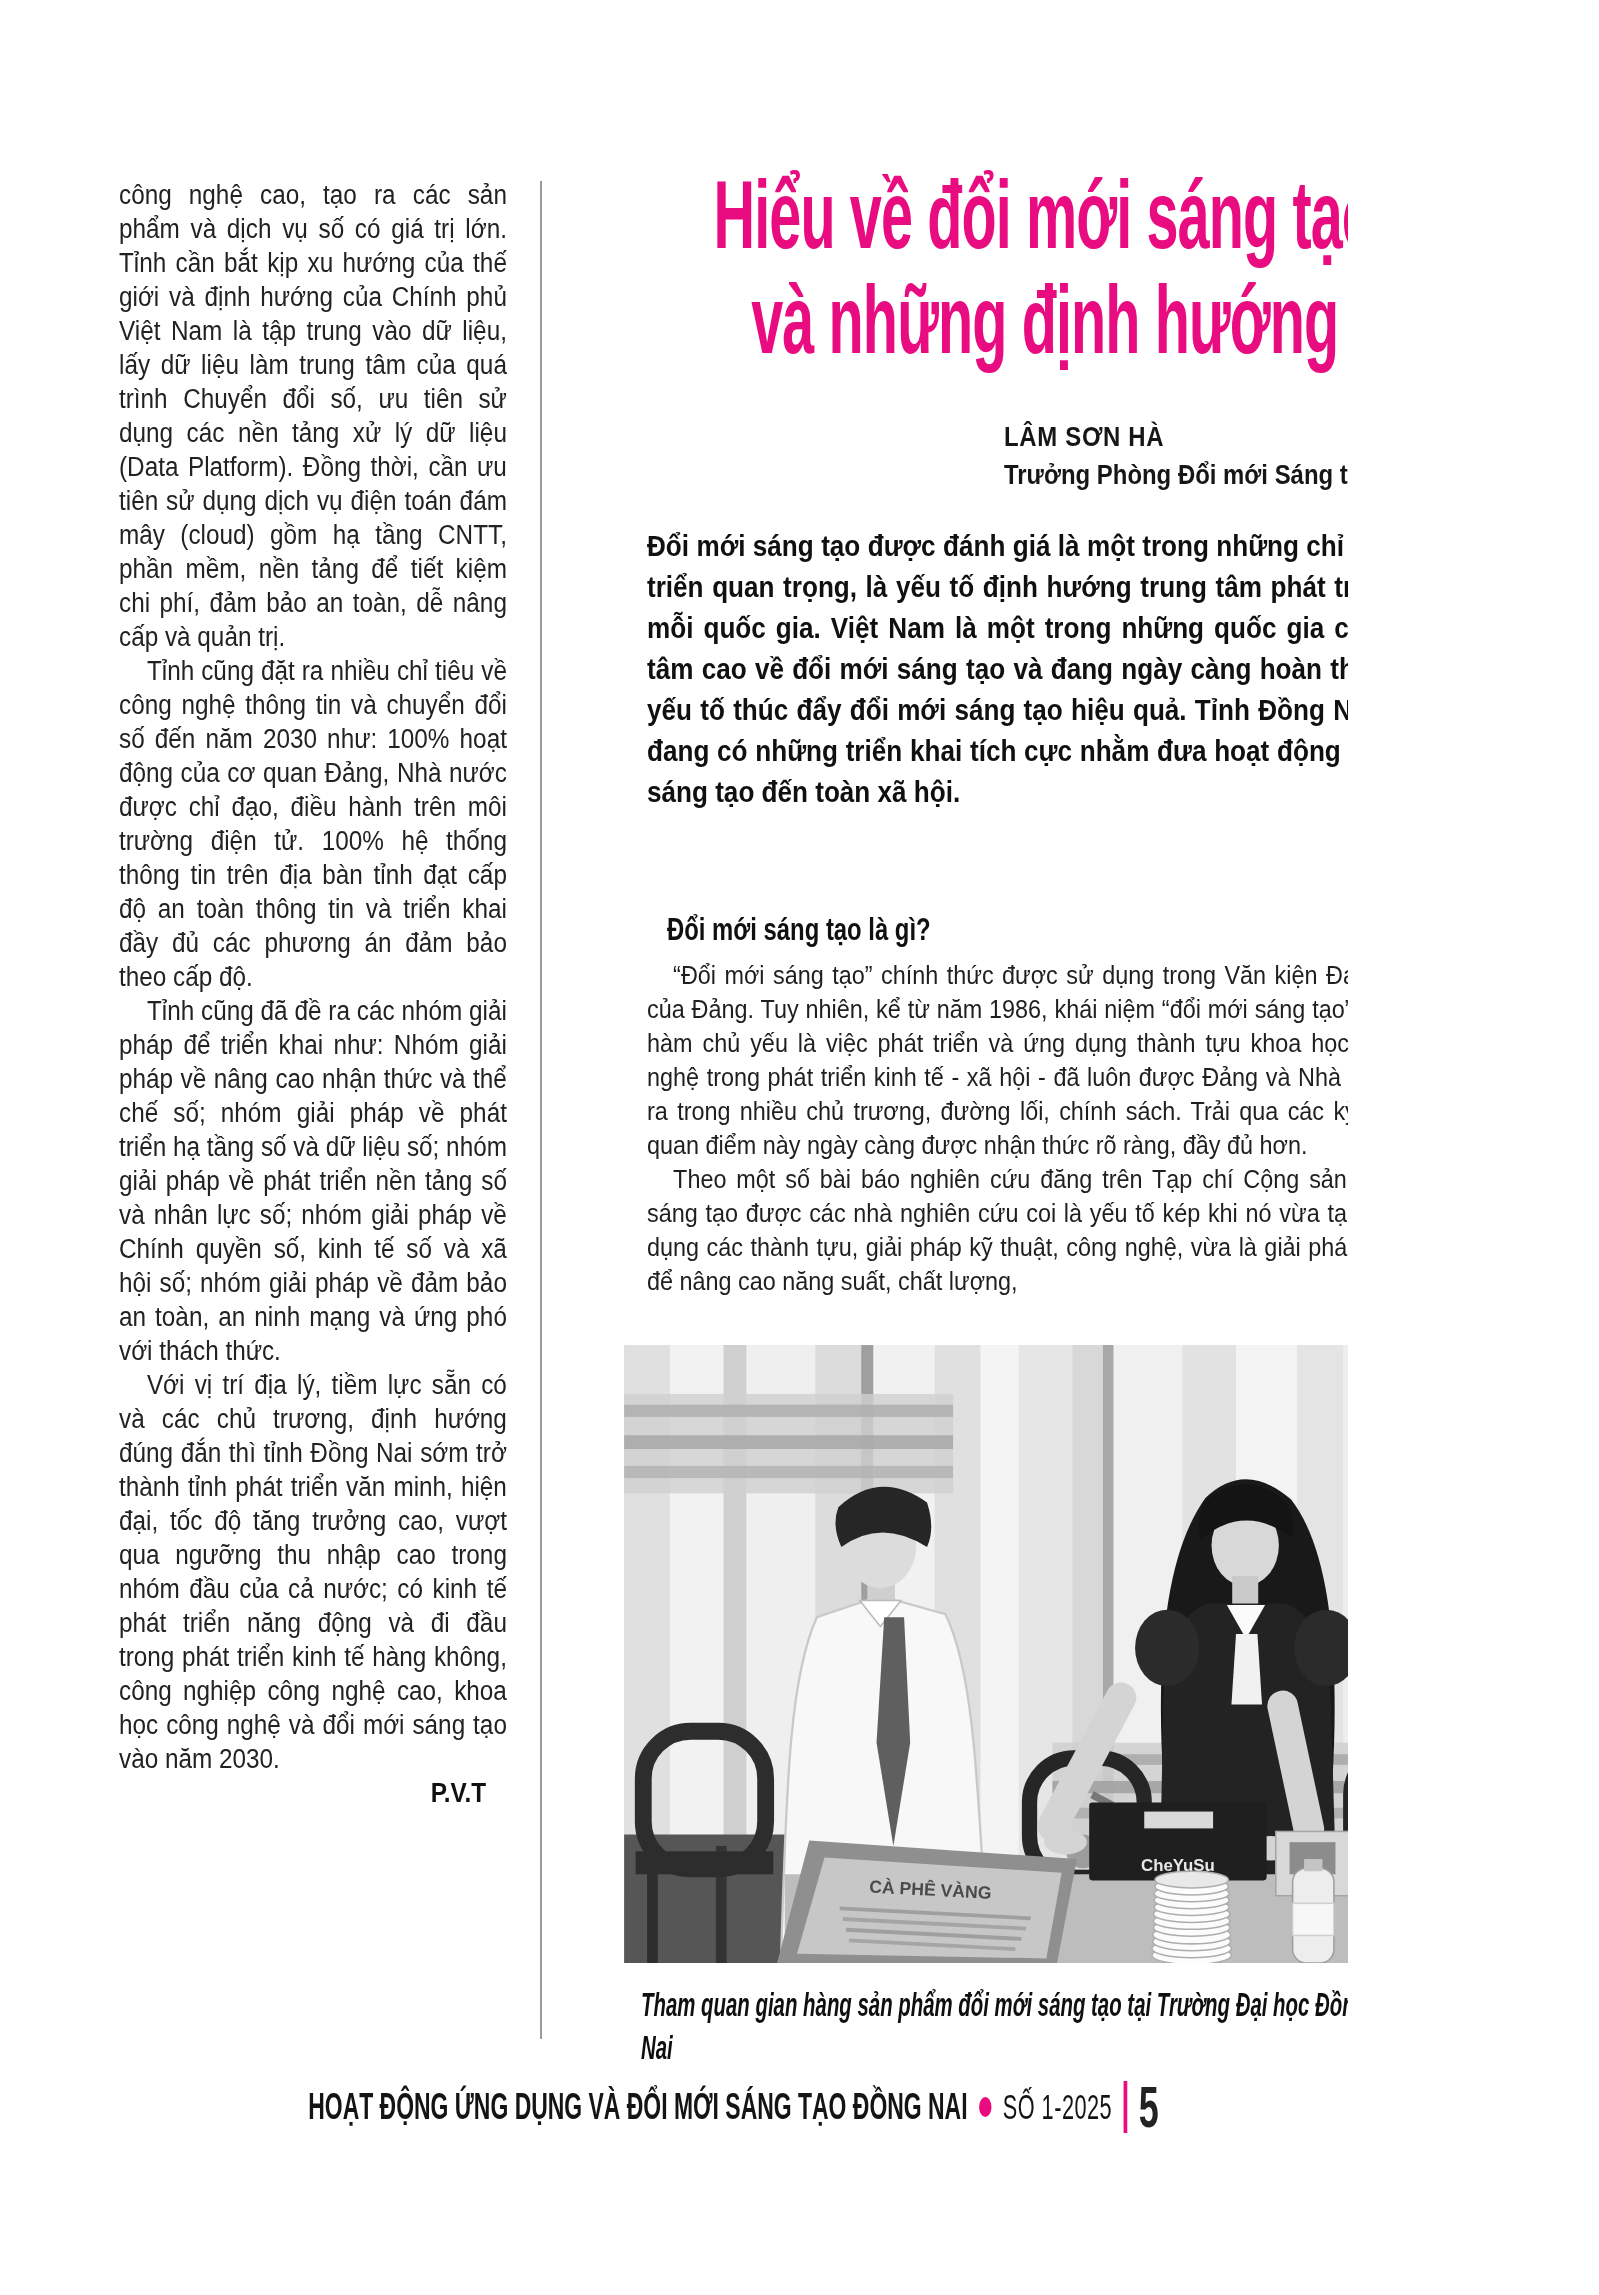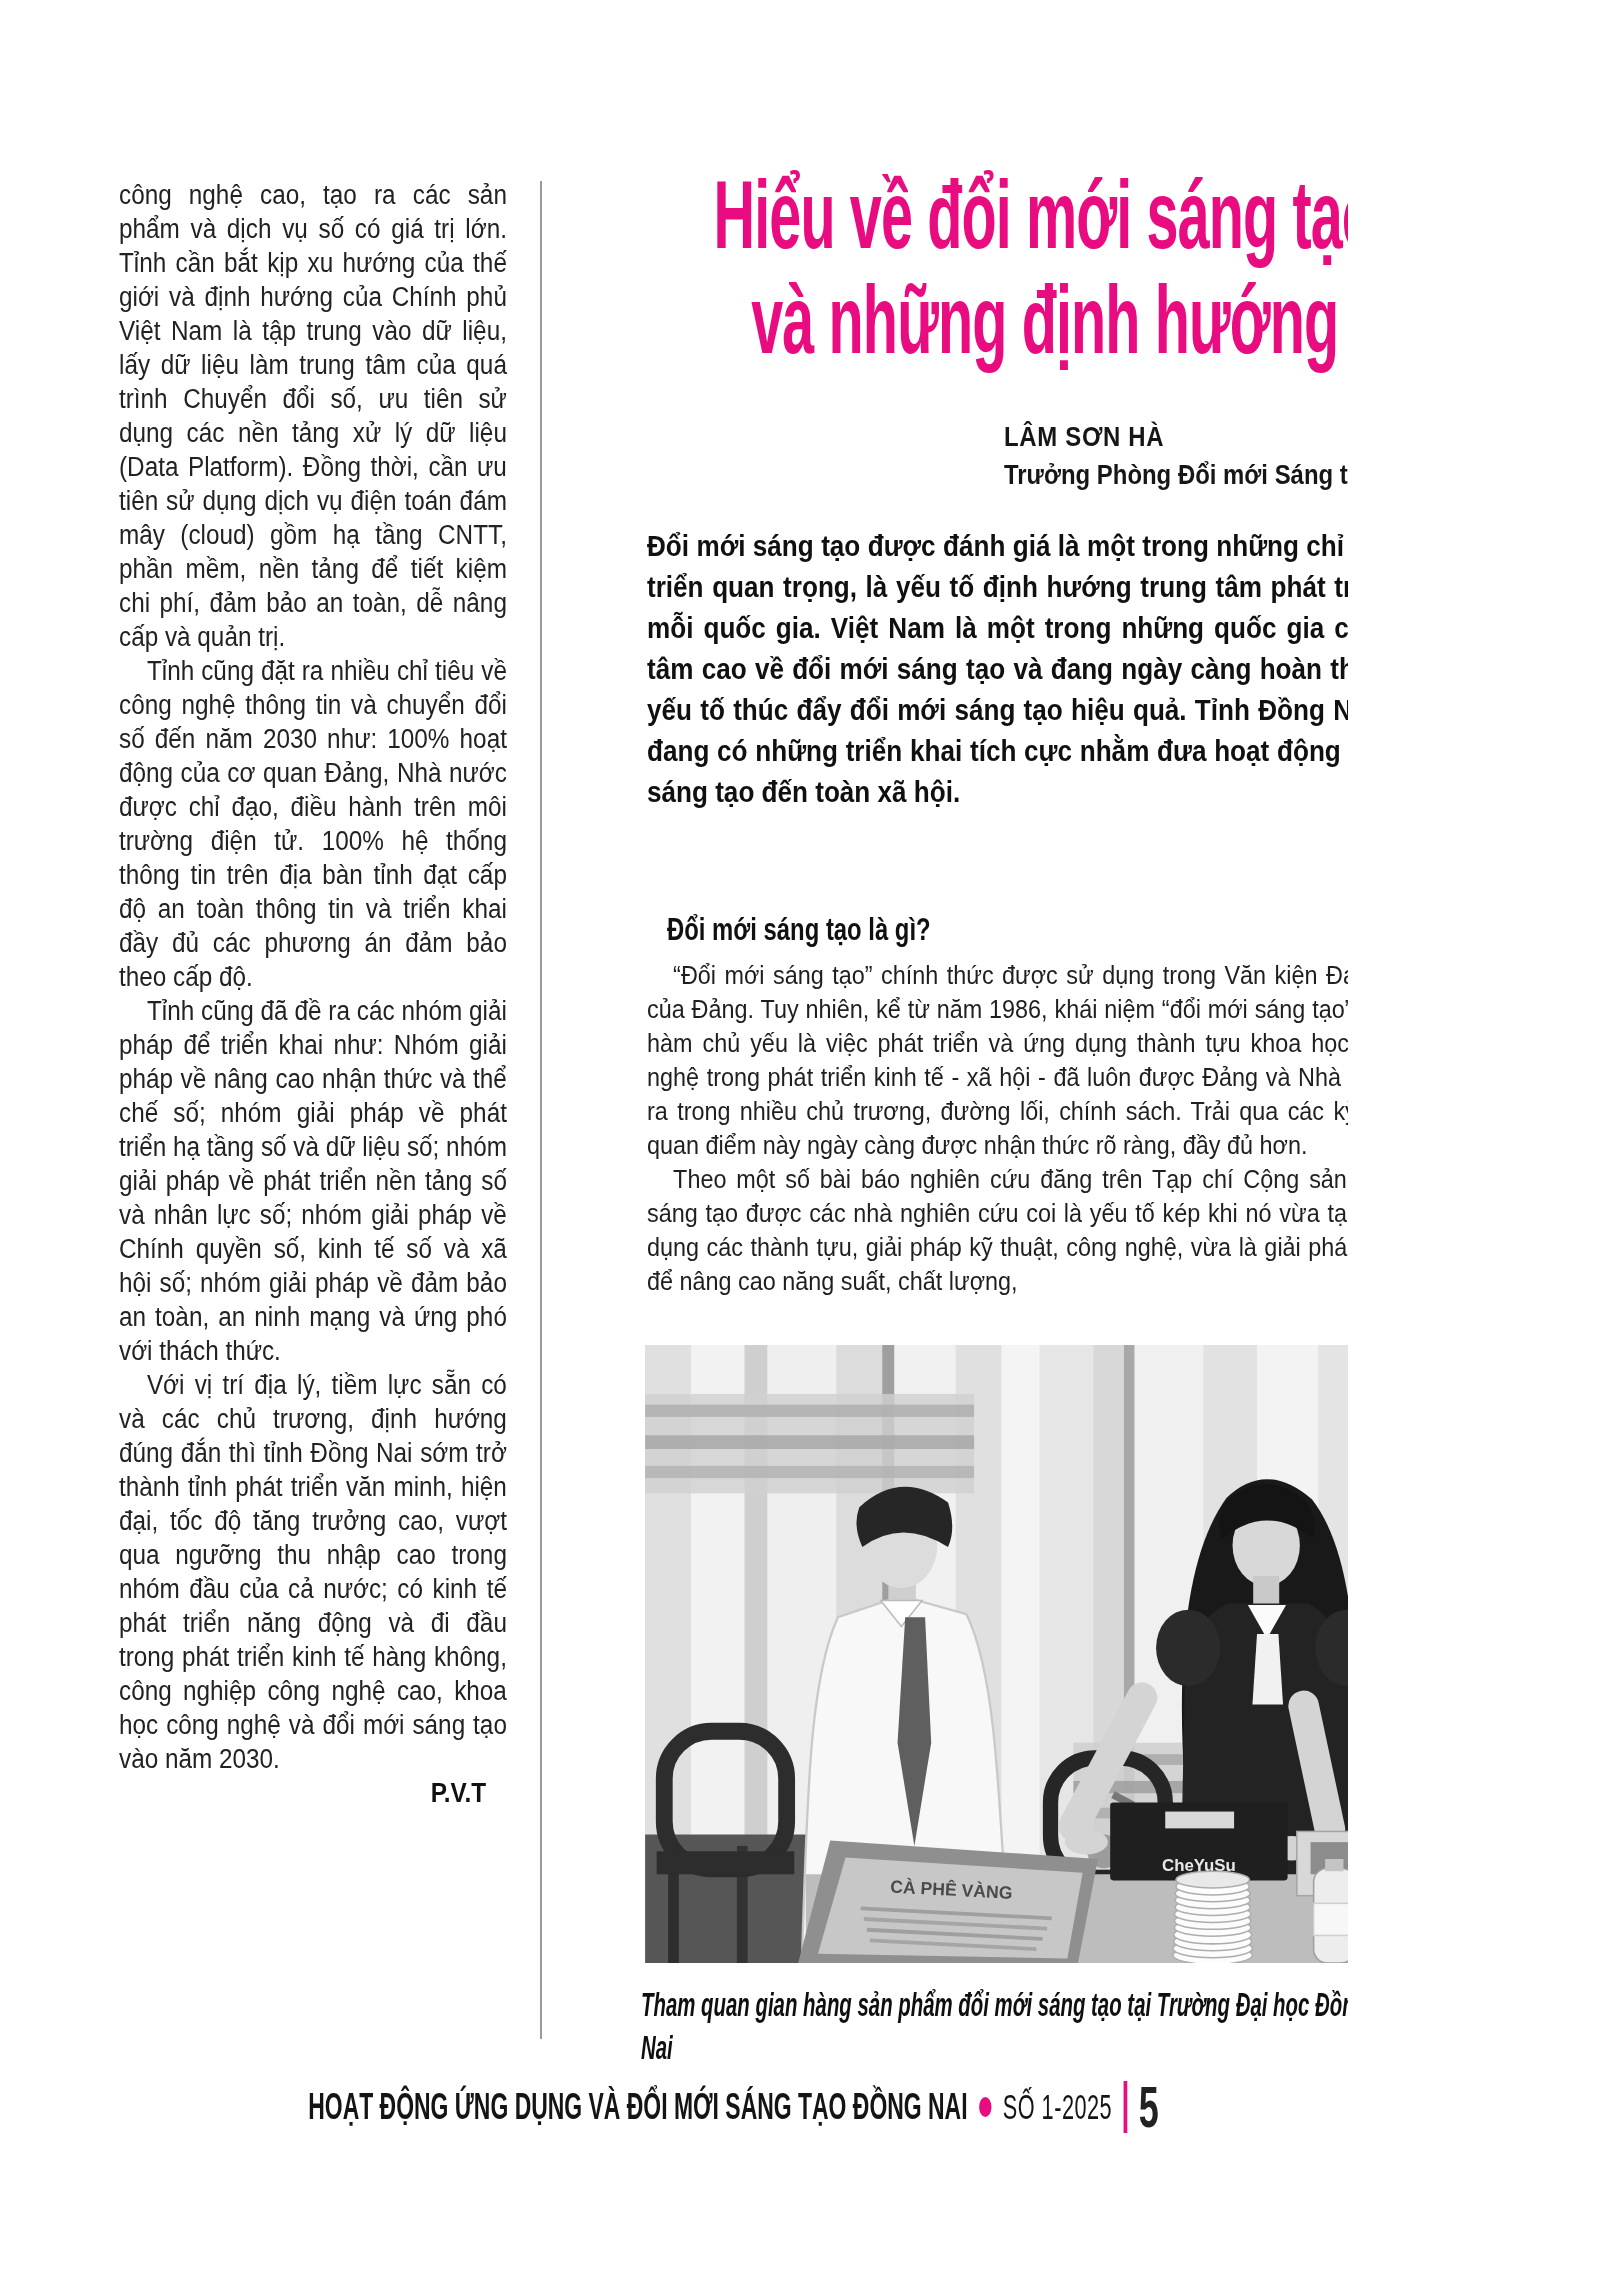--- a/index.html
+++ b/index.html
@@ -54,21 +54,21 @@
   }
   
   .body-text{
     position:absolute;left:647px;top:958px;width:886px;
     transform:scaleX(0.9);transform-origin:0 0;
     font-size:26px;line-height:34px;text-align:justify;color:#1f1f1f;
   }
   .body-text p{margin:0;text-indent:29px;}
   
   .photo{
-    position:absolute;left:645px;top:1345px;width:951px;height:618px;
+    position:absolute;left:624px;top:1345px;width:951px;height:618px;
     background:#ec4899;overflow:hidden;
   }
   
   .caption{
     position:absolute;left:641px;top:1983px;width:1250px;
     transform:scaleX(0.6);transform-origin:0 0;
     font-size:34px;line-height:43px;font-weight:bold;font-style:italic;color:#0f0f0f;
   }
   
   .footer{

